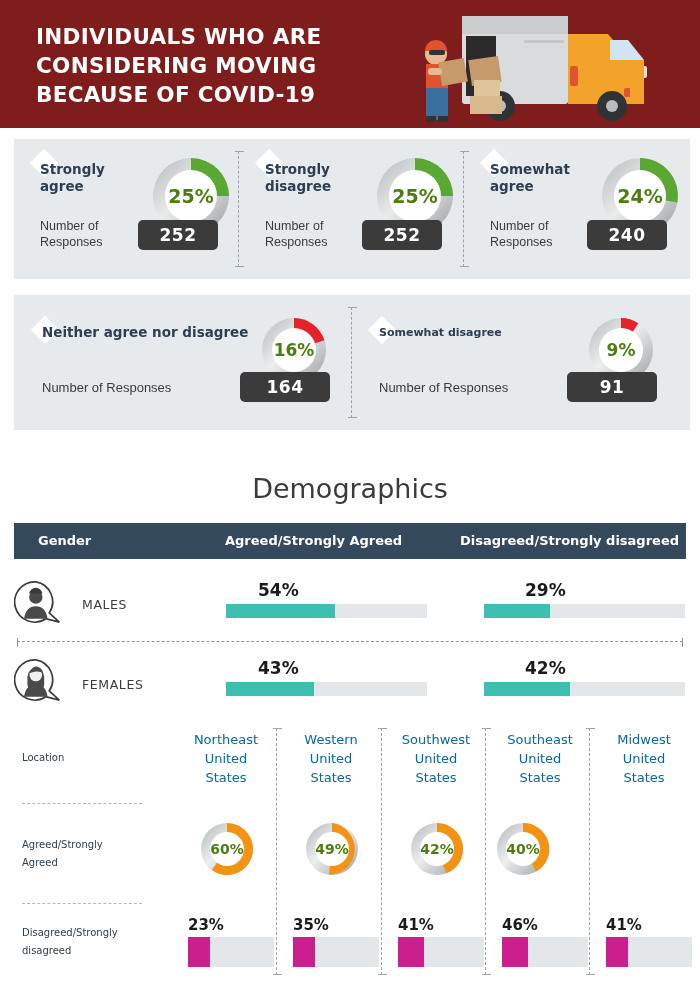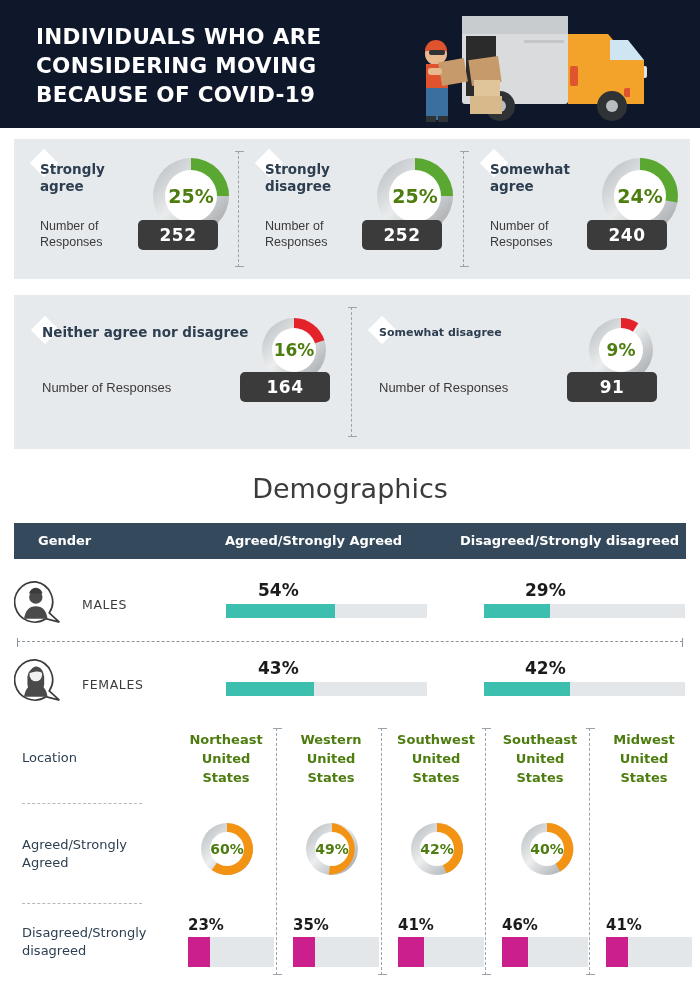--- a/index.html
+++ b/index.html
@@ -8,21 +8,21 @@
     background: #ffffff;
     font-family: "Liberation Sans", sans-serif;
     overflow: hidden;
   }
   .page { position: relative; width: 700px; height: 989px; background:#fff; }
 
   
   .header {
     position: relative;
     height: 128px;
-    background: #0f172a;
+    background: #7f1d1d;
     overflow: hidden;
   }
   .header-title {
     position: absolute;
     left: 36px; top: 22px;
     width: 330px;
     color: #ffffff;
     font-family: "DejaVu Sans", sans-serif;
     font-weight: bold;
     font-size: 21.5px;
@@ -32,21 +32,21 @@
   }
   .truck-art { position: absolute; right: 26px; top: 6px; width: 300px; height: 120px; }
 
   
   .panel {
     background: #e7eaec;
     margin: 11px 10px 0 14px;
     position: relative;
   }
   .panel-a { height: 140px; }
-  .panel-b { height: 154px; margin-top: 16px; }
+  .panel-b { height: 135px; margin-top: 16px; }
 
   .vdiv {
     position: absolute; top: 12px; bottom: 12px;
     width: 0; border-left: 1px dashed #9aa3ab;
   }
   .vdiv::before, .vdiv::after {
     content: ""; position: absolute; left: -4px; width: 9px; height: 1px; background: #9aa3ab;
   }
   .vdiv::before { top: 0; } .vdiv::after { bottom: 0; }
 
@@ -148,30 +148,30 @@
   }
   .hdash::before, .hdash::after {
     content:""; position:absolute; top:-4px; width:1px; height:9px; background:#8b949c;
   }
   .hdash::before { left:0; } .hdash::after { right:0; }
 
   .row-label {
     position: absolute;
     color: #2c3e50;
     font-family: "DejaVu Sans", sans-serif;
-    font-size: 13px;
+    font-size: 10px;
     line-height: 18px;
     white-space: pre-line;
   }
   .loc-name {
     position: absolute;
     text-align: center;
-    color: #4d7c0f;
-    font-family: "DejaVu Sans", sans-serif;
-    font-weight: bold;
+    color: #0369a1;
+    font-family: "DejaVu Sans", sans-serif;
+    font-weight: normal;
     font-size: 13px;
     line-height: 19px;
     white-space: pre-line;
   }
   .short-dash {
     position: absolute; height: 0; width: 120px;
     border-top: 1px dashed #b3b9be;
   }
   .mini-track {
     position: absolute; height: 30px; background: #e3e7ea;
@@ -470,21 +470,21 @@
             <stop offset="100%" stop-color="#9ba0a4"></stop>
           </linearGradient>
         </defs>
       <circle cx="31" cy="31" r="26" fill="url(#gO3)"></circle>
       <path d="M31 5 A26 26 0 0 1 40.3 55.3 L31 31 Z" fill="#f39313"></path>
       <circle cx="31" cy="31" r="17" fill="#ffffff"></circle>
     </svg>
     <div class="donut-text" style="font-size:14px;">42%</div>
   </div>
 
-  <div class="donut" style="left:516px; top:818px; width:62px; height:62px;">
+  <div class="donut" style="left:492px; top:818px; width:62px; height:62px;">
     <svg width="62" height="62" viewBox="0 0 62 62">
       <defs>
           <linearGradient id="gO4" x1="0" y1="0" x2="1" y2="1">
         <stop offset="0%" stop-color="#b4b8bb"></stop>
             <stop offset="45%" stop-color="#eceeef"></stop>
             <stop offset="100%" stop-color="#9ba0a4"></stop>
           </linearGradient>
         </defs>
       <circle cx="31" cy="31" r="26" fill="url(#gO4)"></circle>
       <path d="M31 5 A26 26 0 0 1 44.2 53.6 L31 31 Z" fill="#f39313"></path>

